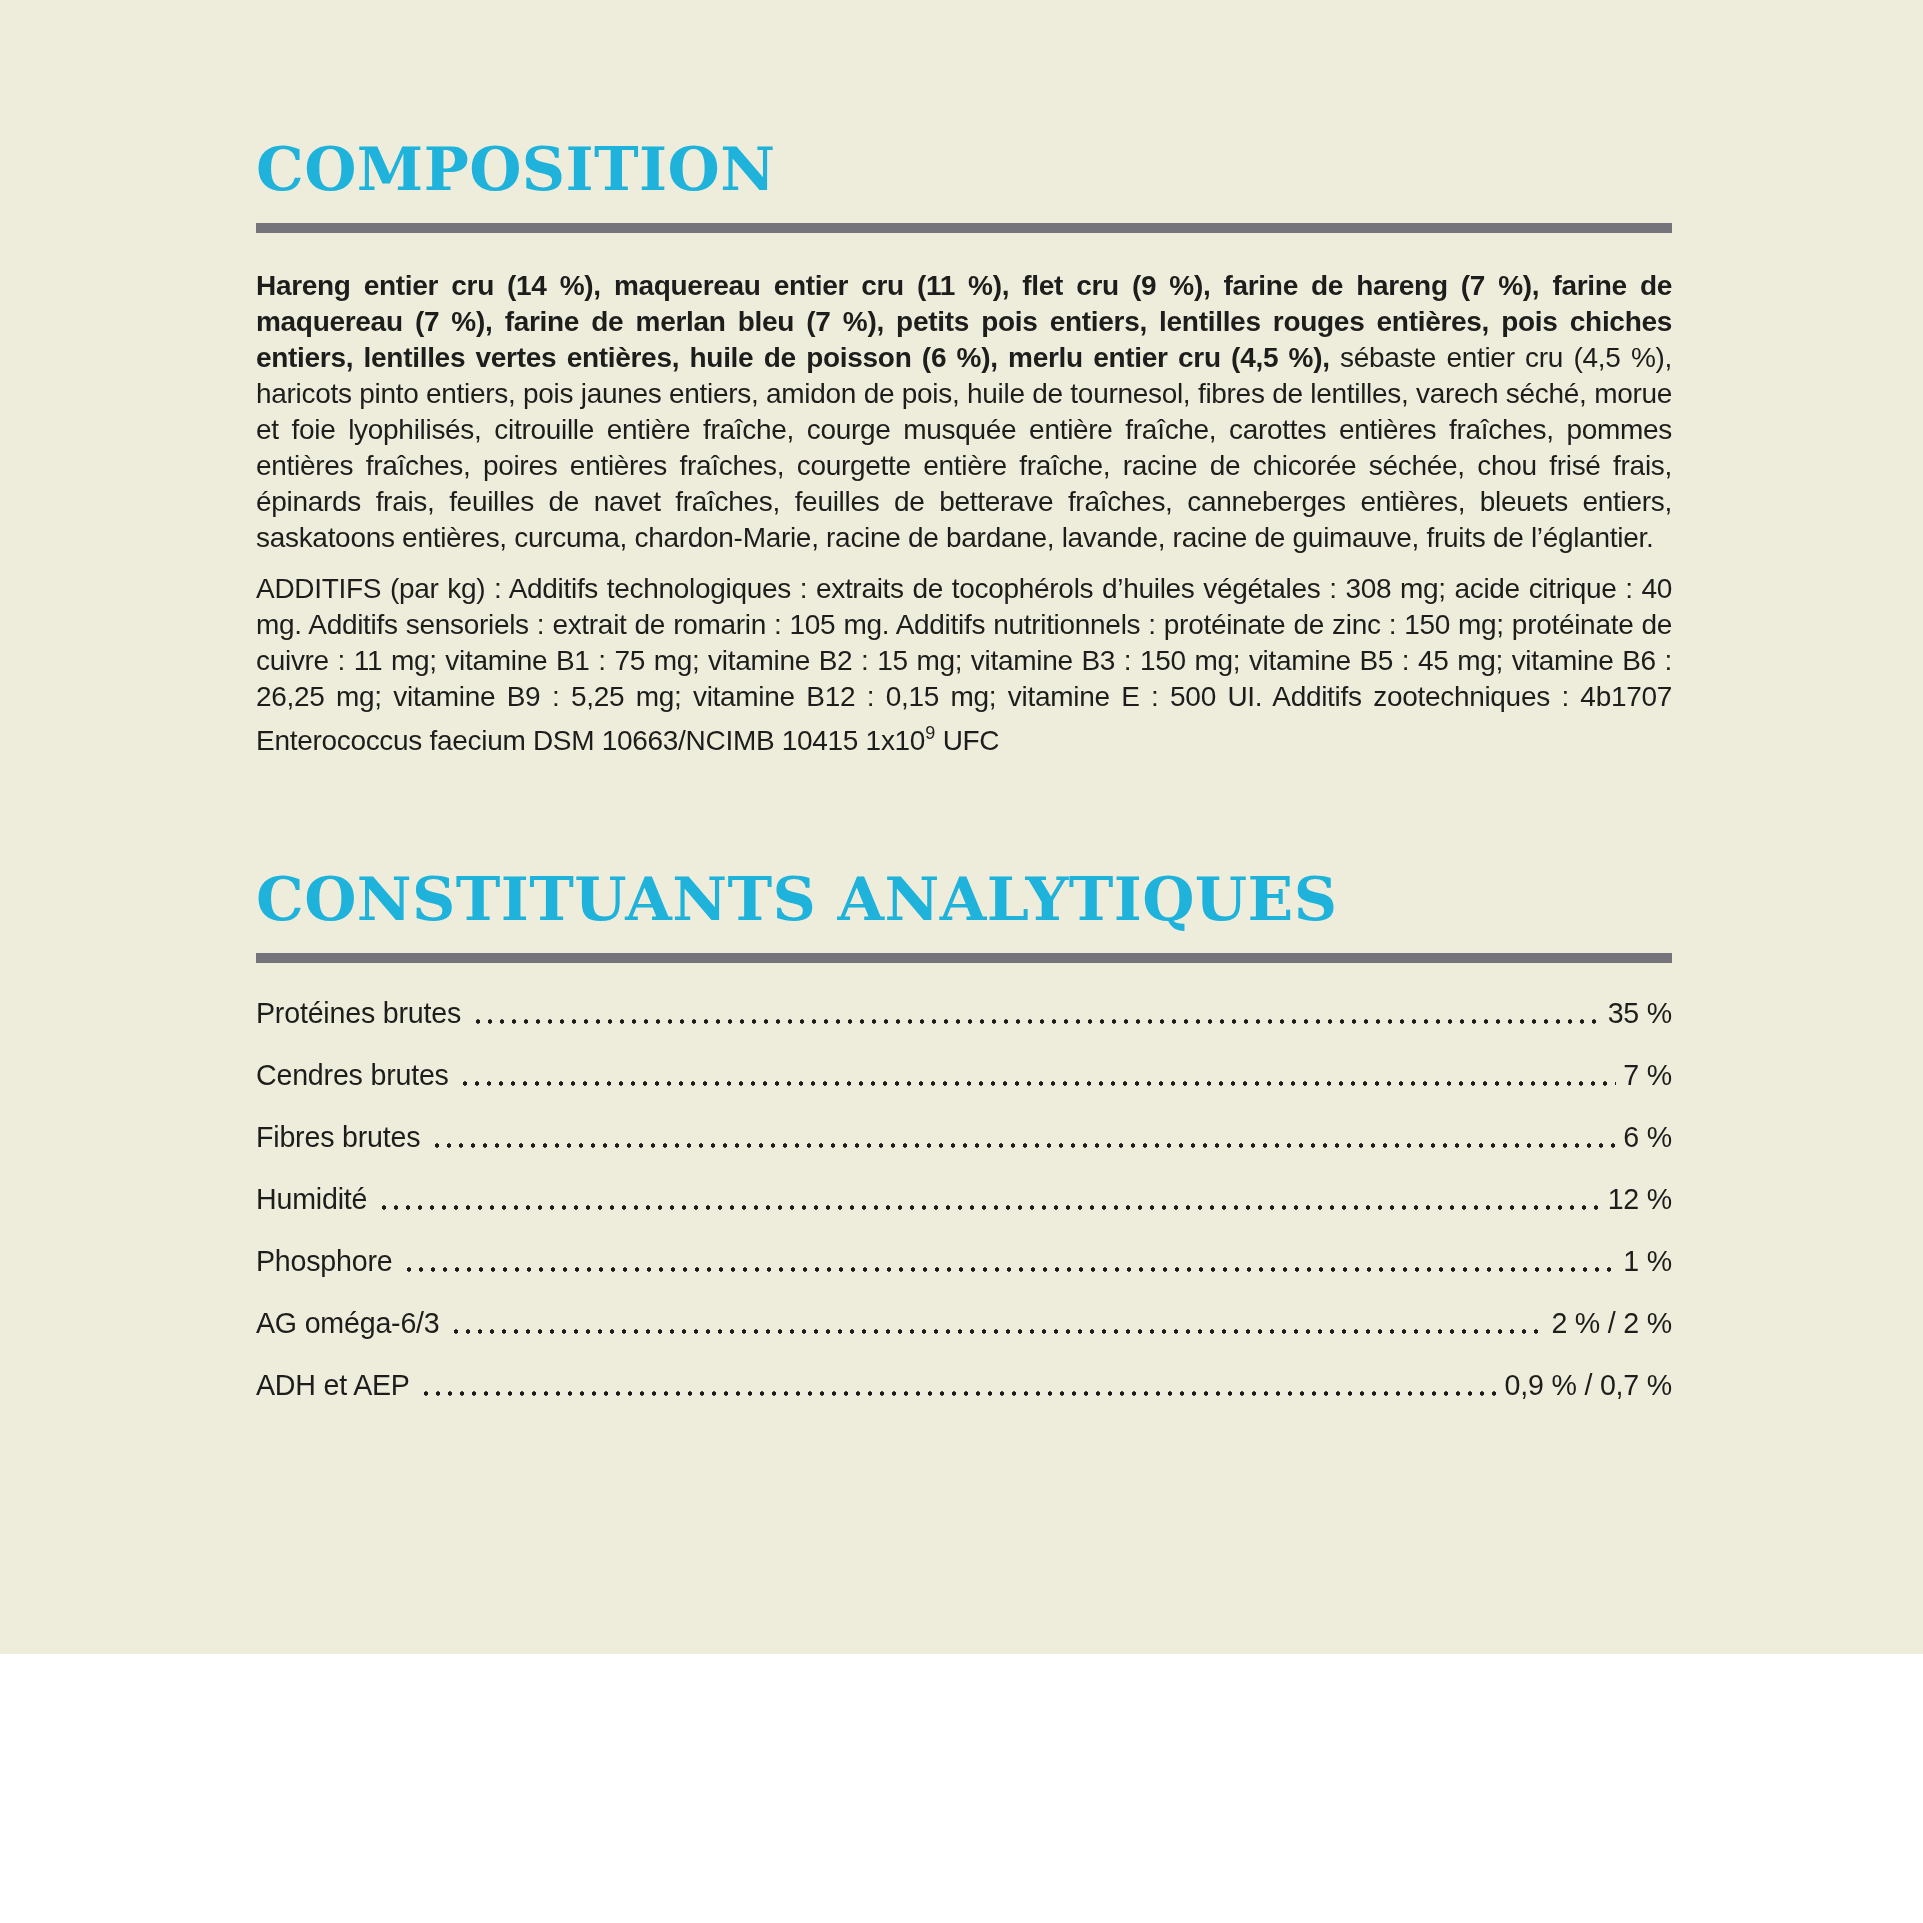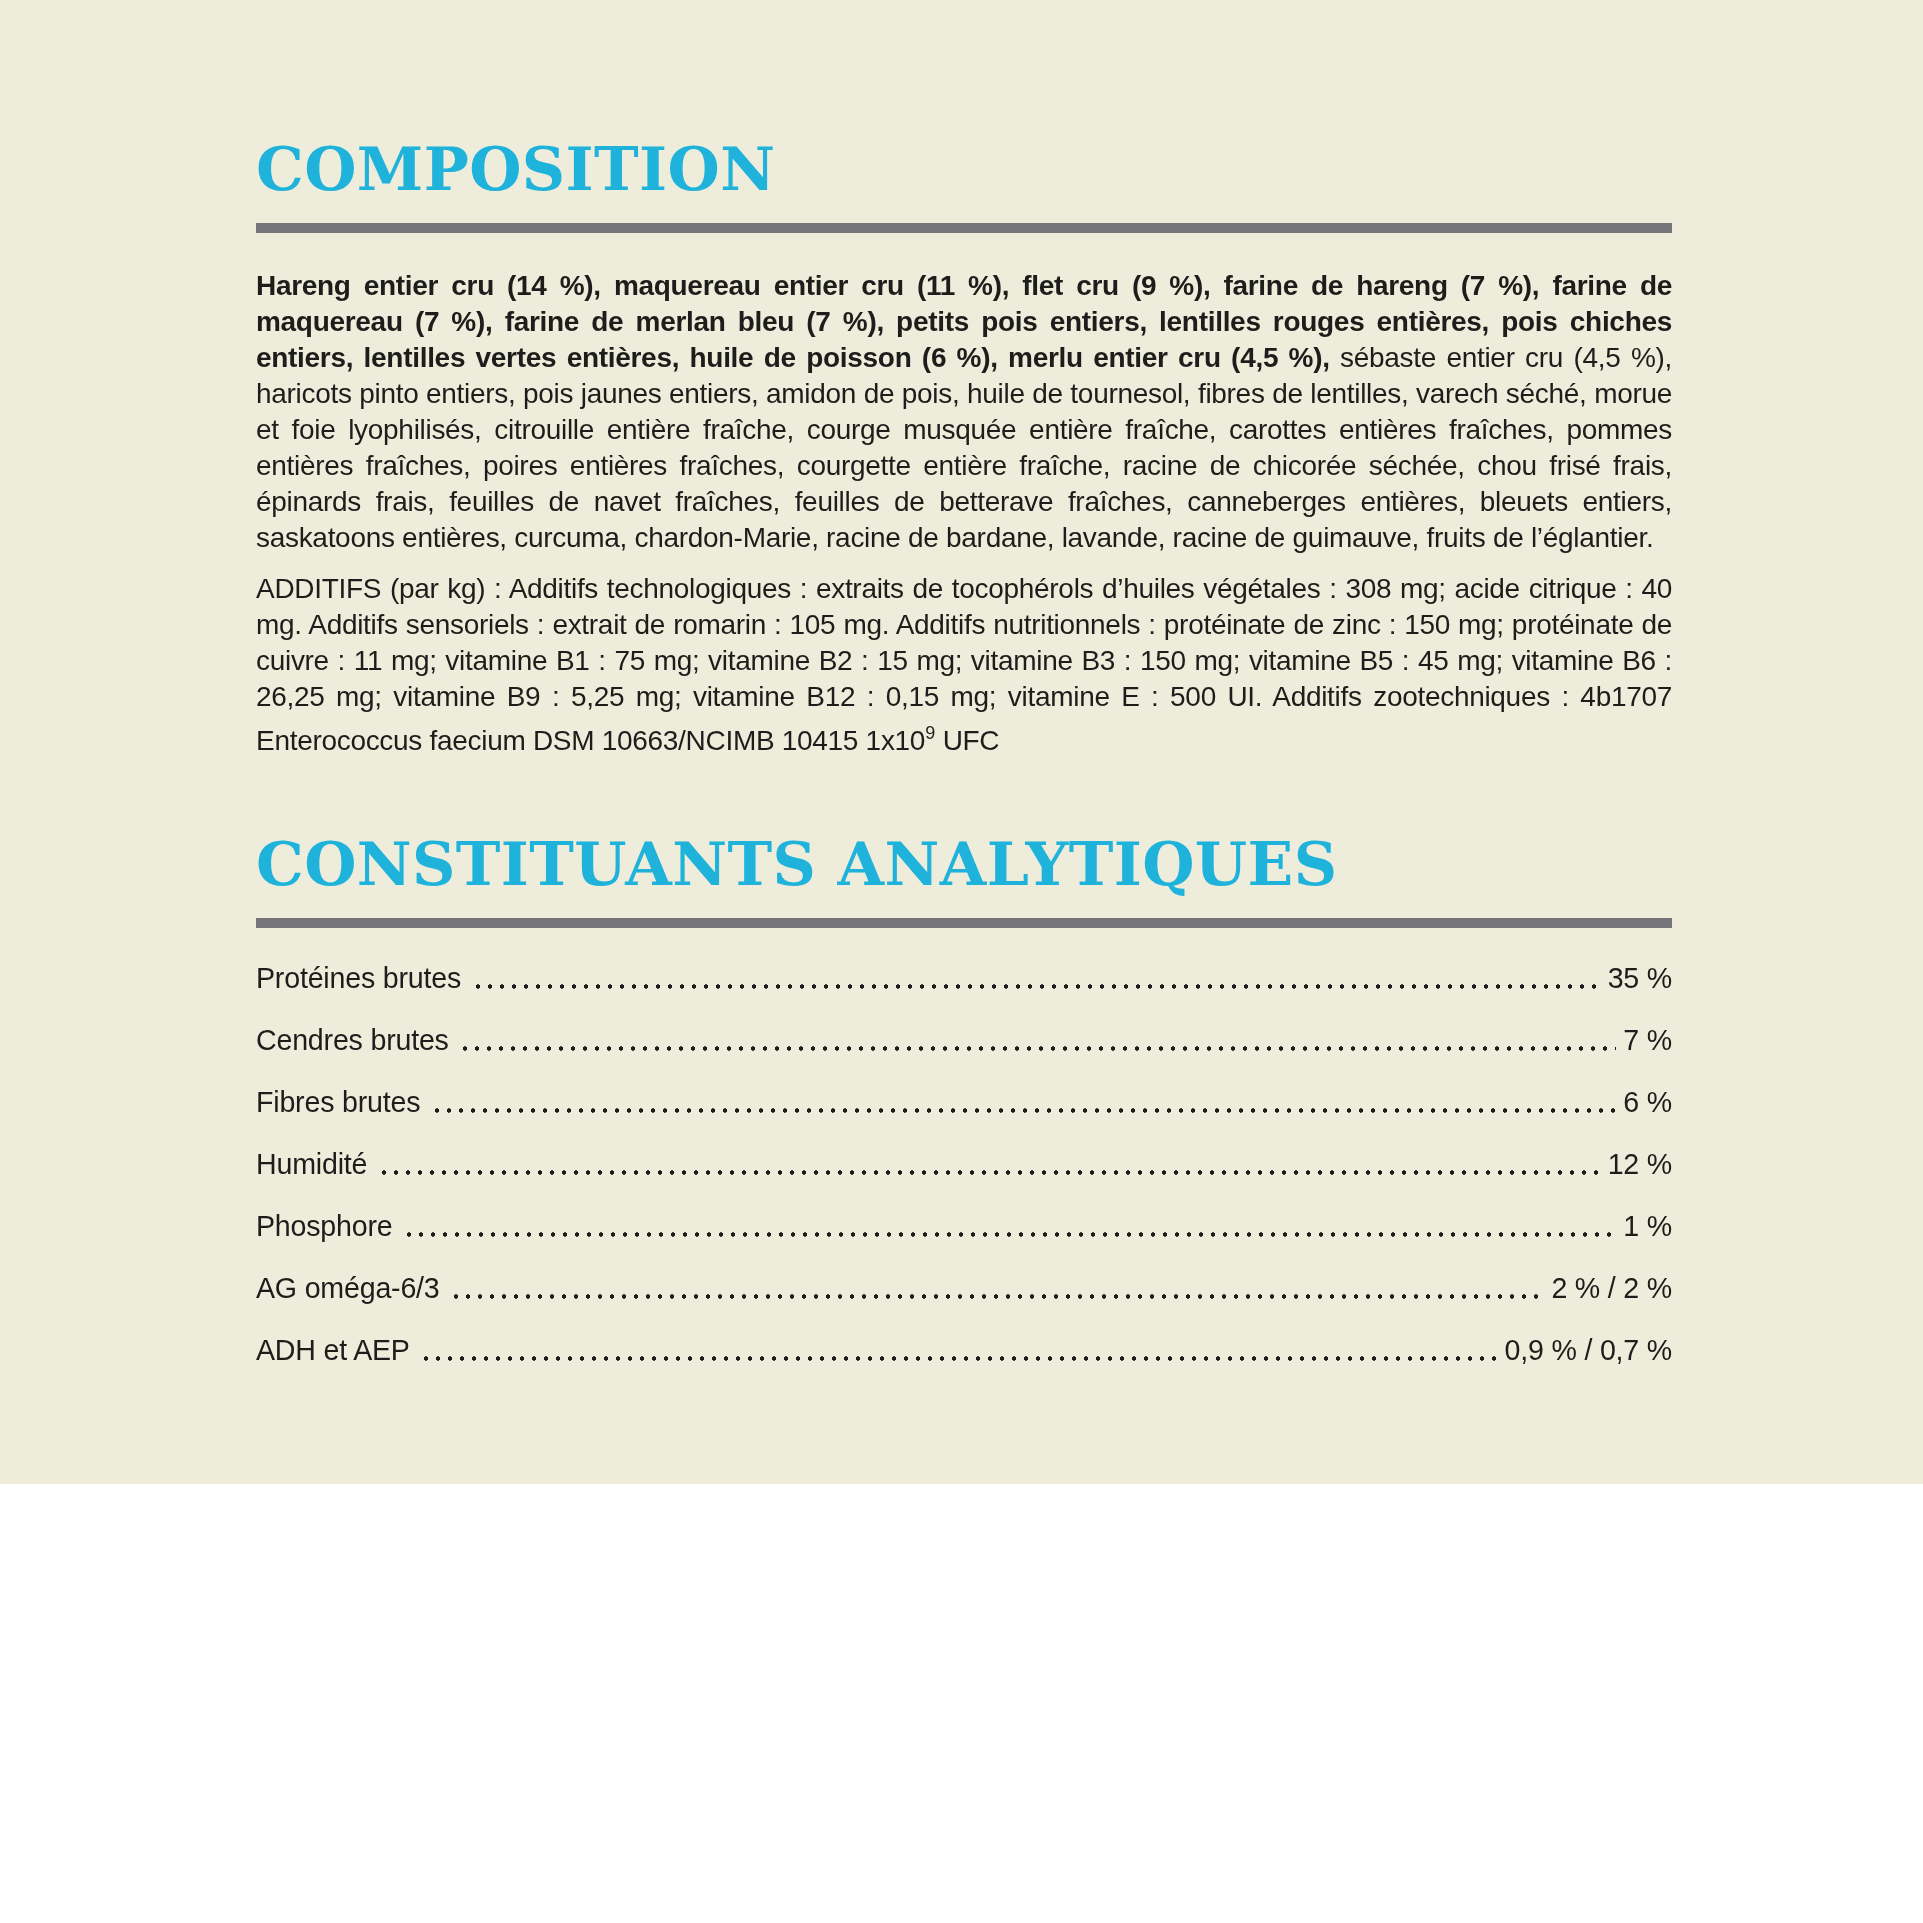--- a/index.html
+++ b/index.html
@@ -1,19 +1,19 @@
 <!DOCTYPE html>
 <html style="font-size:12px"><head>
 <meta charset="utf-8">
 <style>
   html, body { margin: 0; padding: 0; }
   .page {
     position: relative;
     width: 1924px;
-    height: 1484px;
+    height: 1654px;
     background: #EEEDDC;
     color: #1D1D1B;
     font-family: "Liberation Sans", sans-serif;
     box-sizing: border-box;
     padding: 139px 252px 7px 256px;
   }
   .section-title {
     font-family: "DejaVu Serif", serif;
     font-weight: 800;
     font-size: 60px;
@@ -34,21 +34,21 @@
     text-align: justify;
     margin: 0;
   }
   .para.ingredients { margin-bottom: 15px; }
   .bold-run { font-weight: 700; }
   .sup {
     font-size: 18px;
     vertical-align: 11.3px;
     letter-spacing: 0;
   }
-  .section-analytical { margin-top: 75px; }
+  .section-analytical { margin-top: 110px; }
   .analytical-table { margin-top: 0; }
   .arow {
     display: flex;
     align-items: flex-end;
     font-size: 28.6px;
     line-height: 30px;
     letter-spacing: -0.2px;
     text-align: center;
   }
   .arow + .arow { margin-top: 32px; }

